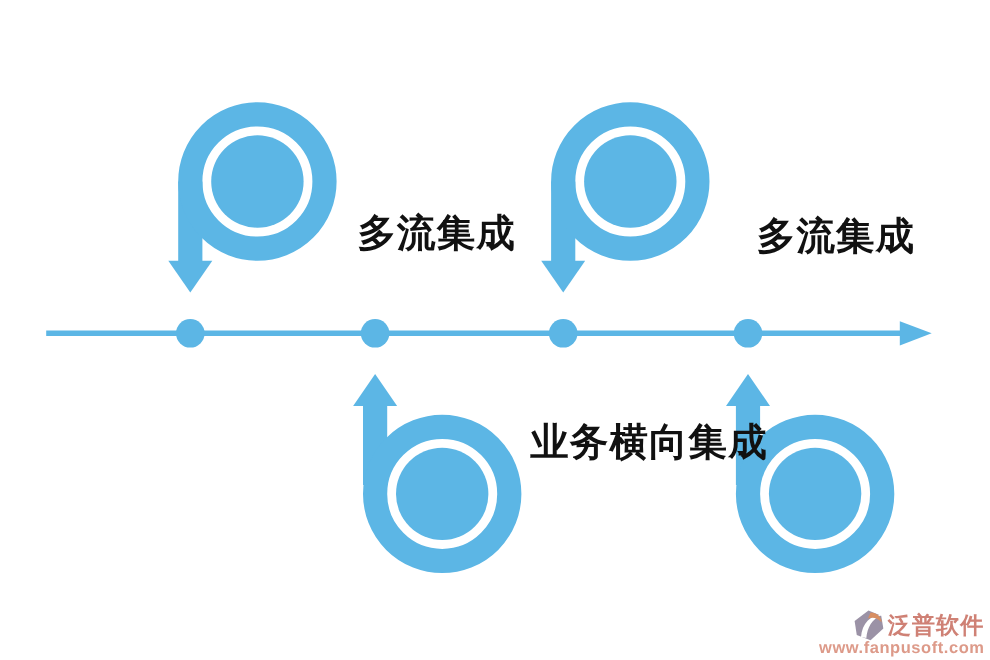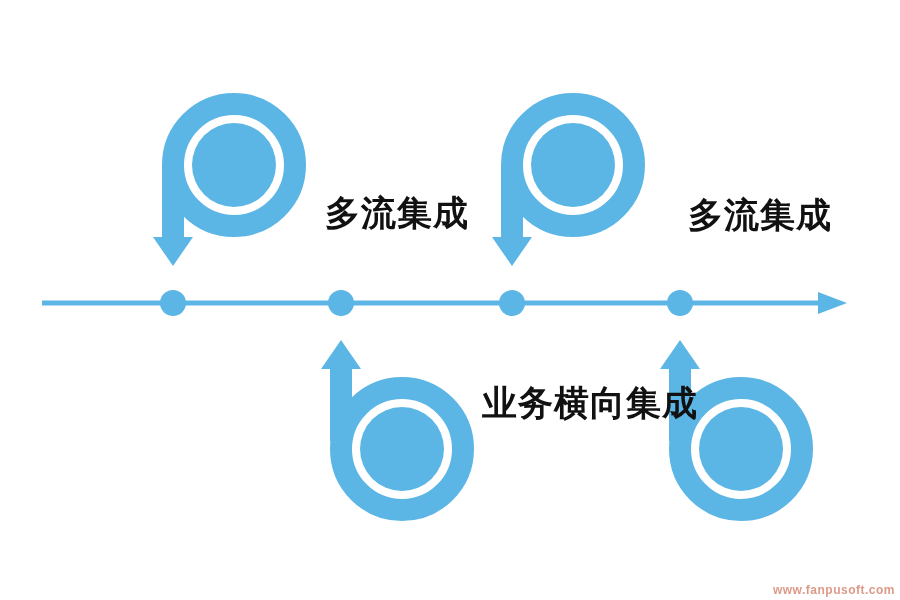--- a/index.html
+++ b/index.html
@@ -39,21 +39,21 @@
     display: flex; flex-direction: column; align-items: flex-end;
   }
   .wm-top { display: flex; align-items: center; gap: 3px; }
   .wm-brand {
     font-size: 21px; font-weight: bold;
     color: var(--watermark-text, #cf8175);
     letter-spacing: 1px;
     line-height: 26px;
   }
   .wm-url {
-    font-size: 12px; font-weight: bold;
+    font-size: 15px; font-weight: bold;
     color: var(--watermark-url, #dd9a89);
     letter-spacing: 0.5px;
     line-height: 14px;
     margin-top: 0px;
   }
   .wm-logo { width: 29px; height: 29px; display: block; }
 </style>
 </head>
 <body>
 
@@ -91,16 +91,24 @@
     <circle class="blob" cx="341" cy="303" r="13"></circle>
     <circle class="blob" cx="512" cy="303" r="13"></circle>
     <circle class="blob" cx="680" cy="303" r="13"></circle>
   </svg>
 
   <div class="node-label label-2">多流集成</div>
   <div class="node-label label-3">业务横向集成</div>
   <div class="node-label label-4">多流集成</div>
 
   <div class="watermark">
+    <div class="wm-top">
+      <svg class="wm-logo" viewBox="0 0 30 30" aria-hidden="true">
+        <path fill="var(--logo-gray,#9b92a6)" d="M15 1 L27 6 L29 18 L17 29 L4 24 L2 11 Z"></path>
+        <path fill="#ffffff" d="M8 26 C9 13 17 5 28 5 C18 9 14 17 13 27 Z"></path>
+        <path fill="var(--logo-orange,#d88e61)" d="M17 3 C23 3 27 7 27.5 12 C23 8 19.5 7 14.5 8.5 Z"></path>
+      </svg>
+      <span class="wm-brand">泛普软件</span>
+    </div>
     <div class="wm-url">www.fanpusoft.com</div>
   </div>
 
 </div>
 
 </body></html>

